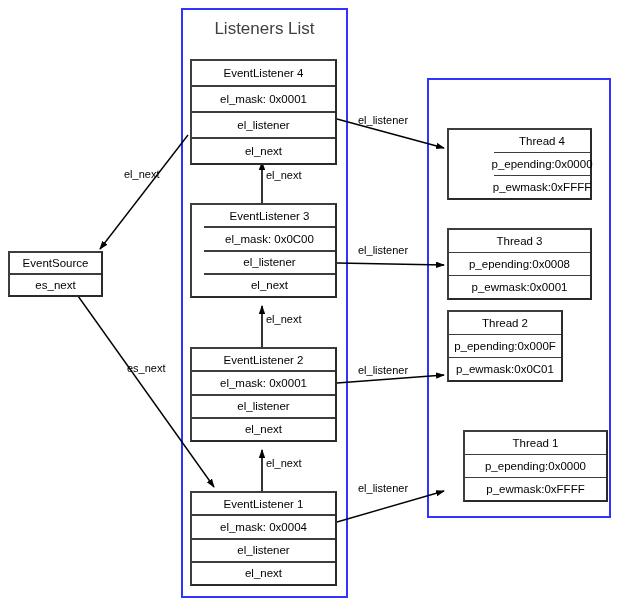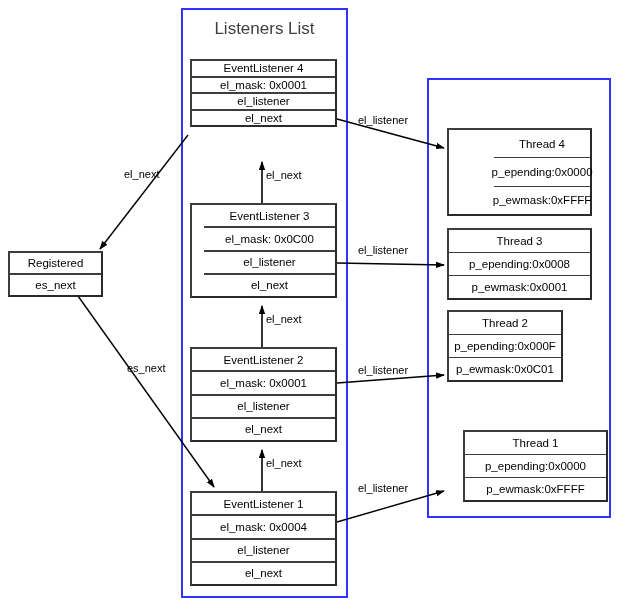--- a/index.html
+++ b/index.html
@@ -106,25 +106,25 @@
     <line x1="337" y1="119" x2="444" y2="148" stroke="#000000" stroke-width="1.4" marker-end="url(#arrow)"></line>
 
     <line x1="337" y1="263" x2="444" y2="265" stroke="#000000" stroke-width="1.4" marker-end="url(#arrow)"></line>
 
     <line x1="337" y1="383" x2="444" y2="375" stroke="#000000" stroke-width="1.4" marker-end="url(#arrow)"></line>
 
     <line x1="337" y1="522" x2="444" y2="491" stroke="#000000" stroke-width="1.4" marker-end="url(#arrow)"></line>
   </svg>
 
   <div class="node" style="left:8px; top:251px; width:95px; height:46px;">
-    <div class="row">Registered</div>
+    <div class="row">EventSource</div>
     <div class="row">es_next</div>
   </div>
 
-  <div class="node" style="left:190px; top:59px; width:147px; height:68px;">
+  <div class="node" style="left:190px; top:59px; width:147px; height:106px;">
     <div class="row">EventListener 4</div>
     <div class="row">el_mask: 0x0001</div>
     <div class="row">el_listener</div>
     <div class="row">el_next</div>
   </div>
 
   <div class="node" style="left:190px; top:203px; width:147px; height:95px;padding-left:12px;">
     <div class="row">EventListener 3</div>
     <div class="row">el_mask: 0x0C00</div>
     <div class="row">el_listener</div>
@@ -138,21 +138,21 @@
     <div class="row">el_next</div>
   </div>
 
   <div class="node" style="left:190px; top:491px; width:147px; height:95px;">
     <div class="row">EventListener 1</div>
     <div class="row">el_mask: 0x0004</div>
     <div class="row">el_listener</div>
     <div class="row">el_next</div>
   </div>
 
-  <div class="node thin" style="left:447px; top:128px; width:145px; height:88px;padding-left:45px;">
+  <div class="node thin" style="left:447px; top:128px; width:145px; height:72px;padding-left:45px;">
     <div class="row">Thread 4</div>
     <div class="row">p_epending:0x0000</div>
     <div class="row">p_ewmask:0xFFFF</div>
   </div>
 
   <div class="node thin" style="left:447px; top:228px; width:145px; height:72px;justify-content:flex-end;">
     <div class="row">Thread 3</div>
     <div class="row">p_epending:0x0008</div>
     <div class="row">p_ewmask:0x0001</div>
   </div>

